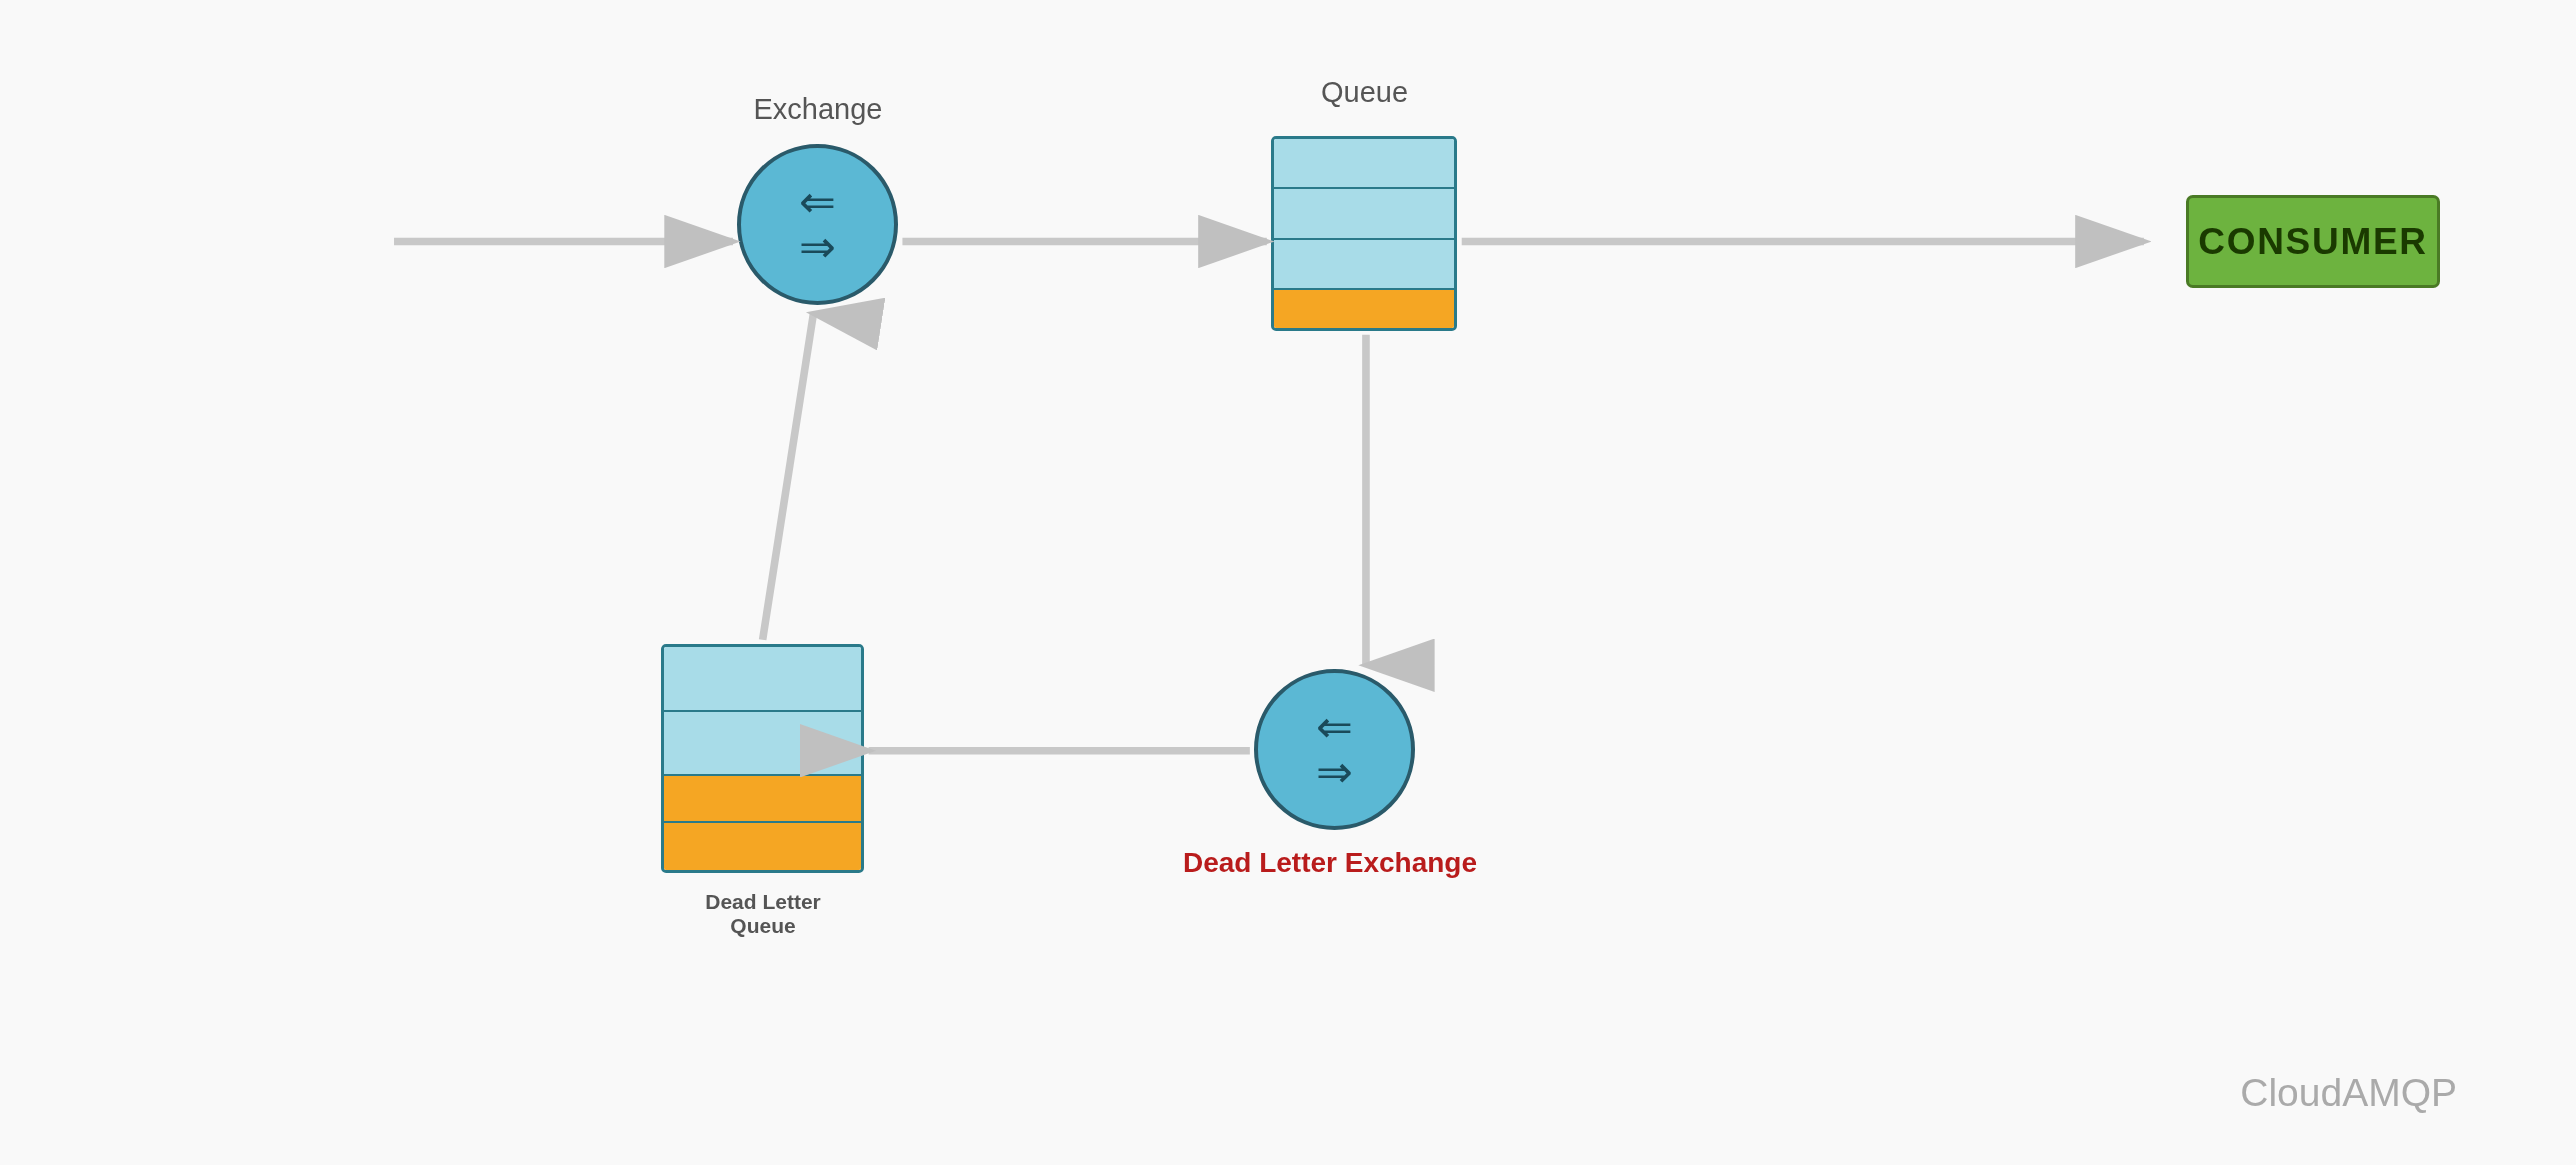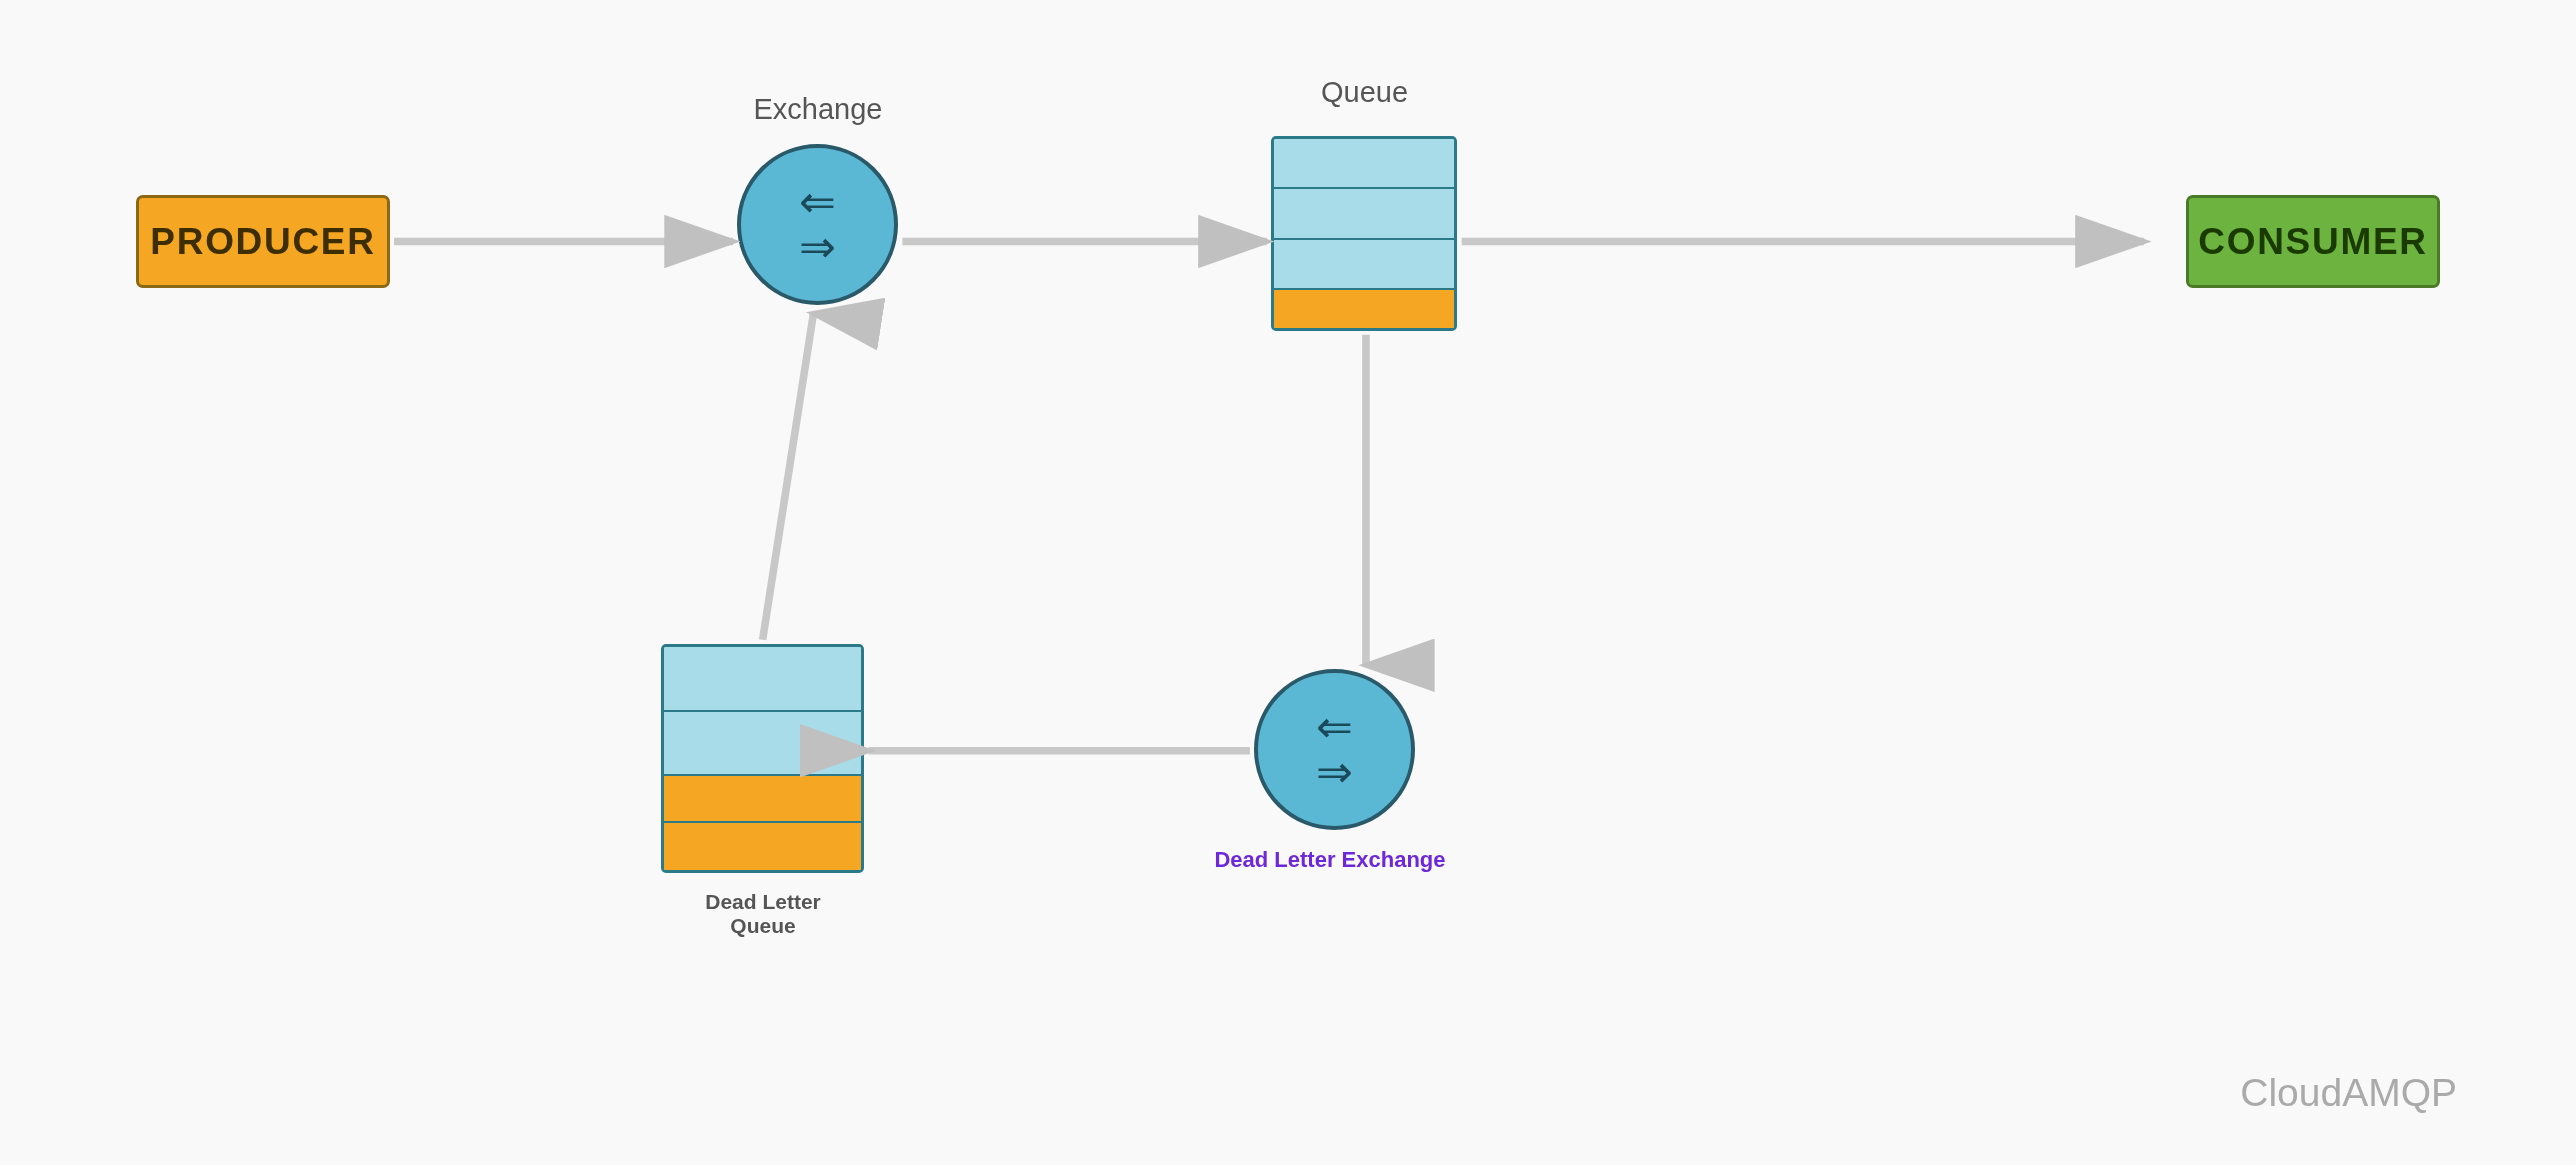--- a/index.html
+++ b/index.html
@@ -141,22 +141,22 @@
       border-radius: 50%;
       display: flex;
       align-items: center;
       justify-content: center;
     }
 
     .dl-exchange-label {
       position: absolute;
       top: 847px;
       left: 1169px;
-      font-size: 22px;
-      color: #6d28d9;
+      font-size: 28px;
+      color: #b91c1c;
       font-weight: 600;
       text-align: center;
       width: 322px;
     }
 
     
     .dl-queue-box {
       position: absolute;
       top: 644px;
       left: 661px;
@@ -222,23 +222,20 @@
       font-size: 39px;
       color: #aaa;
       font-weight: 400;
     }
   </style>
 </head>
 <body>
 
 <div class="diagram-container">
 
-  <div class="producer-box">
-    <span>PRODUCER</span>
-  </div>
 
   <div class="exchange-label">Exchange</div>
 
   <div class="exchange-circle">
     <div class="exchange-arrows">
       <span>⇐</span>
       <span>⇒</span>
     </div>
   </div>
 

